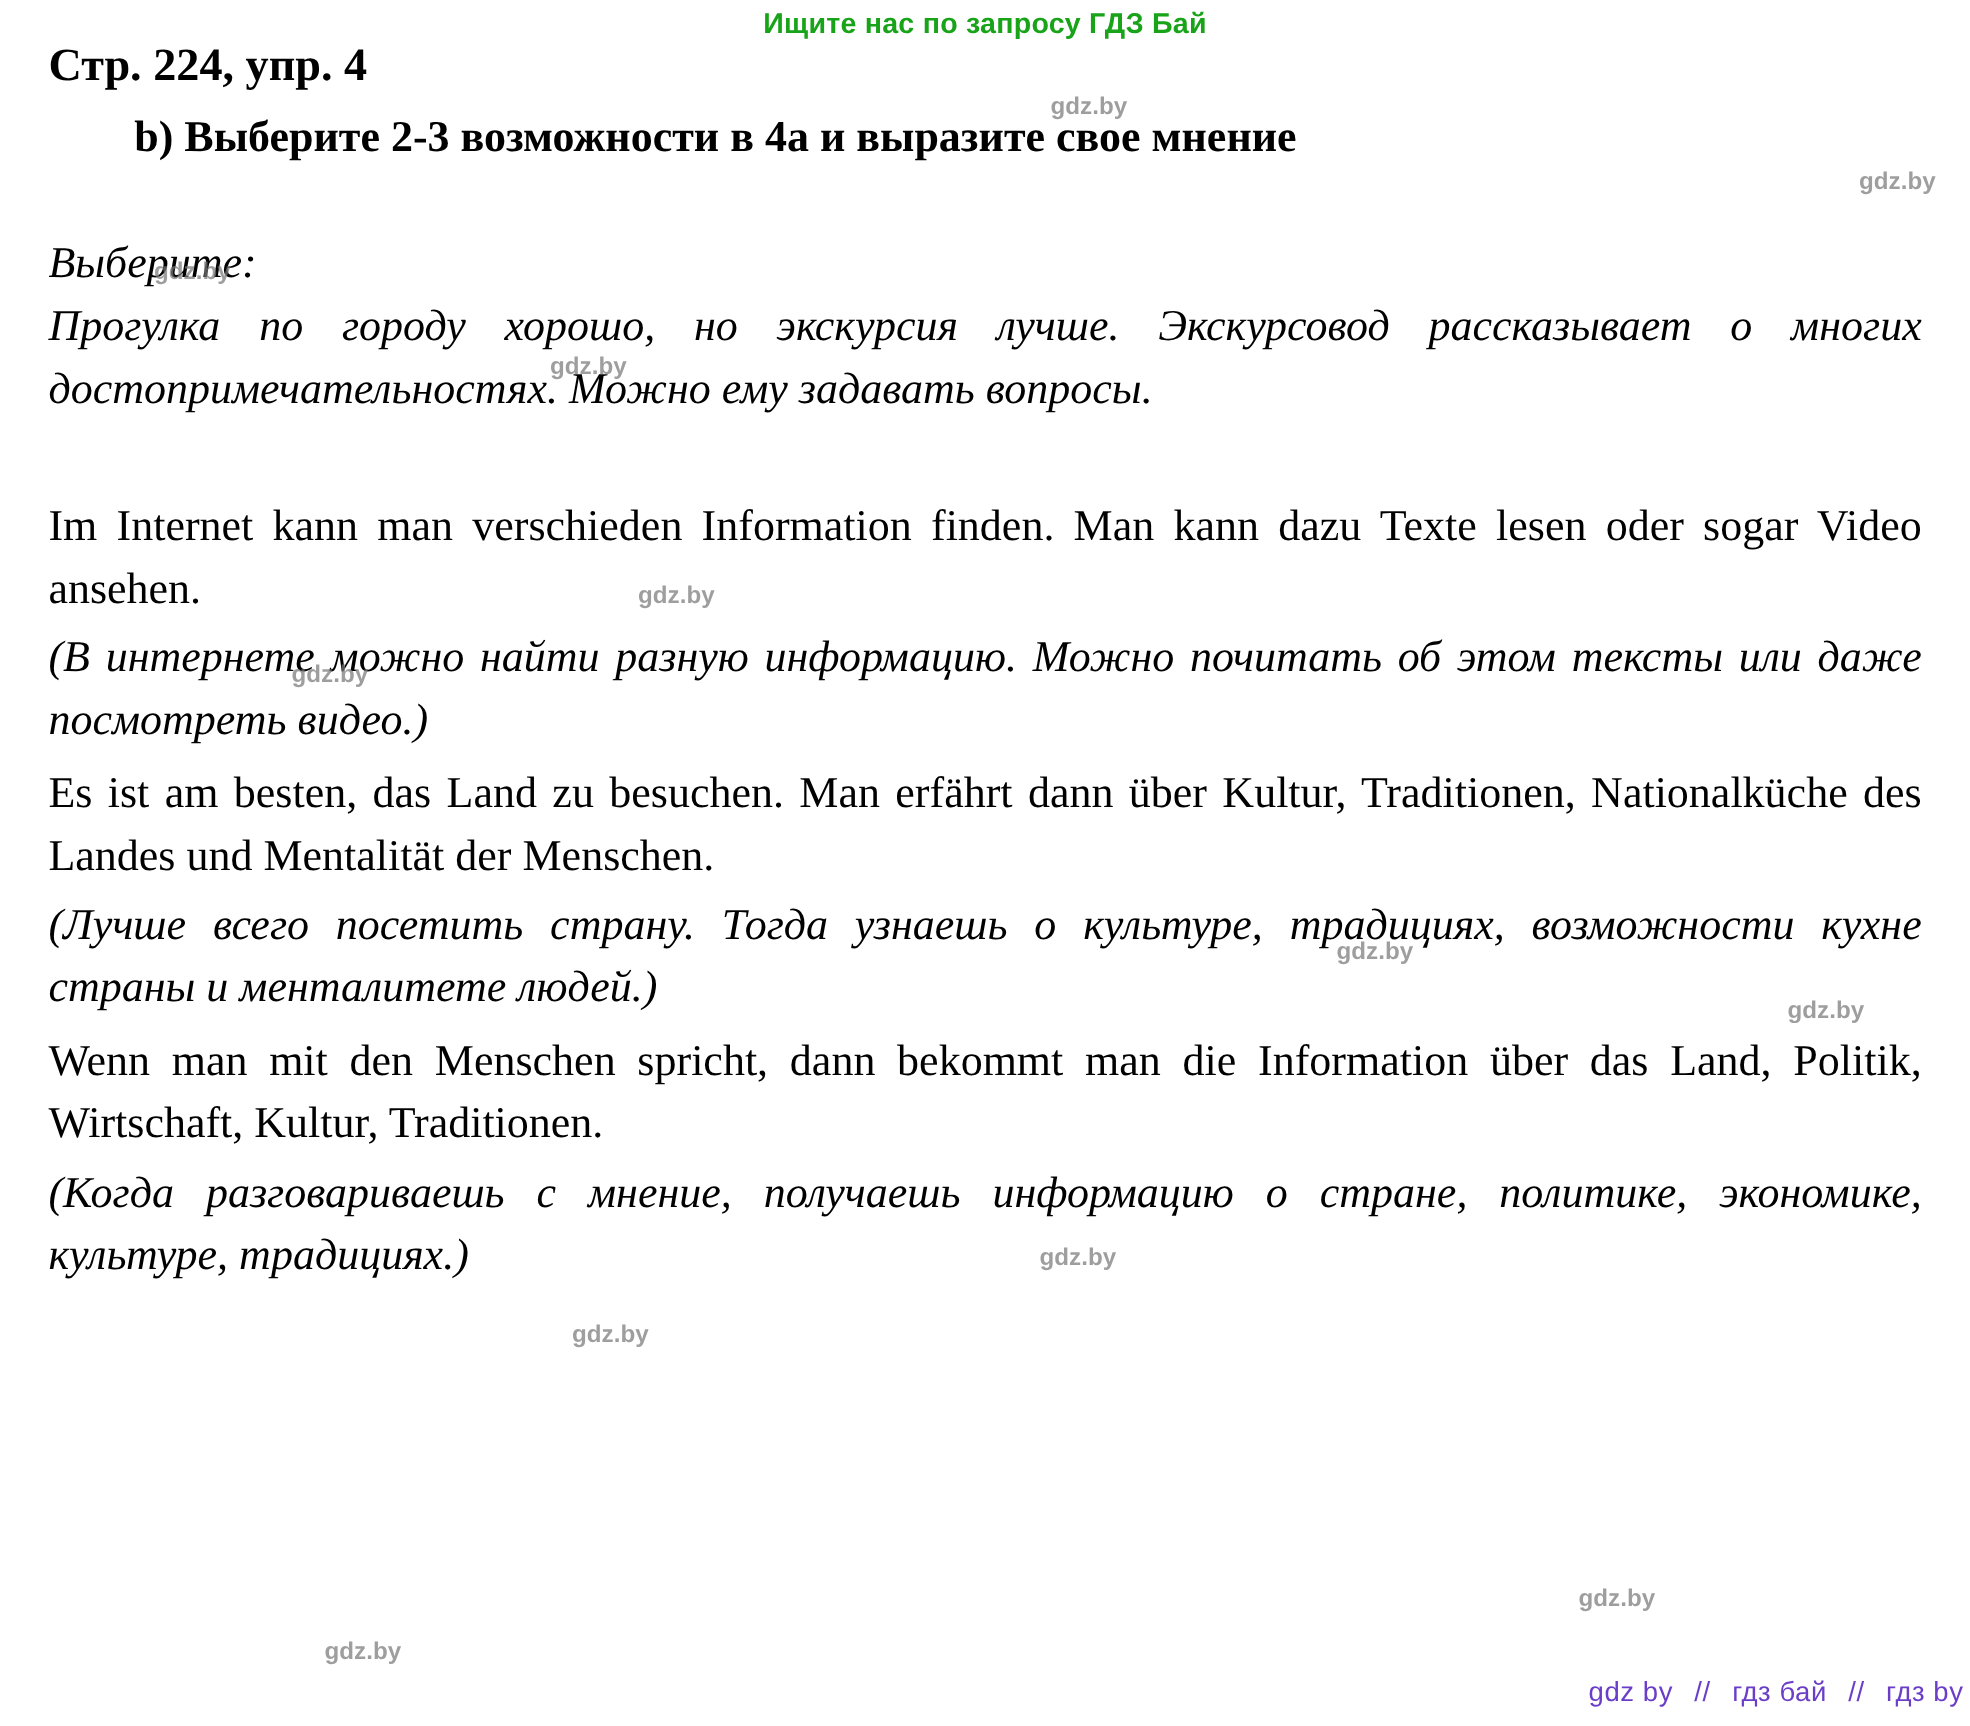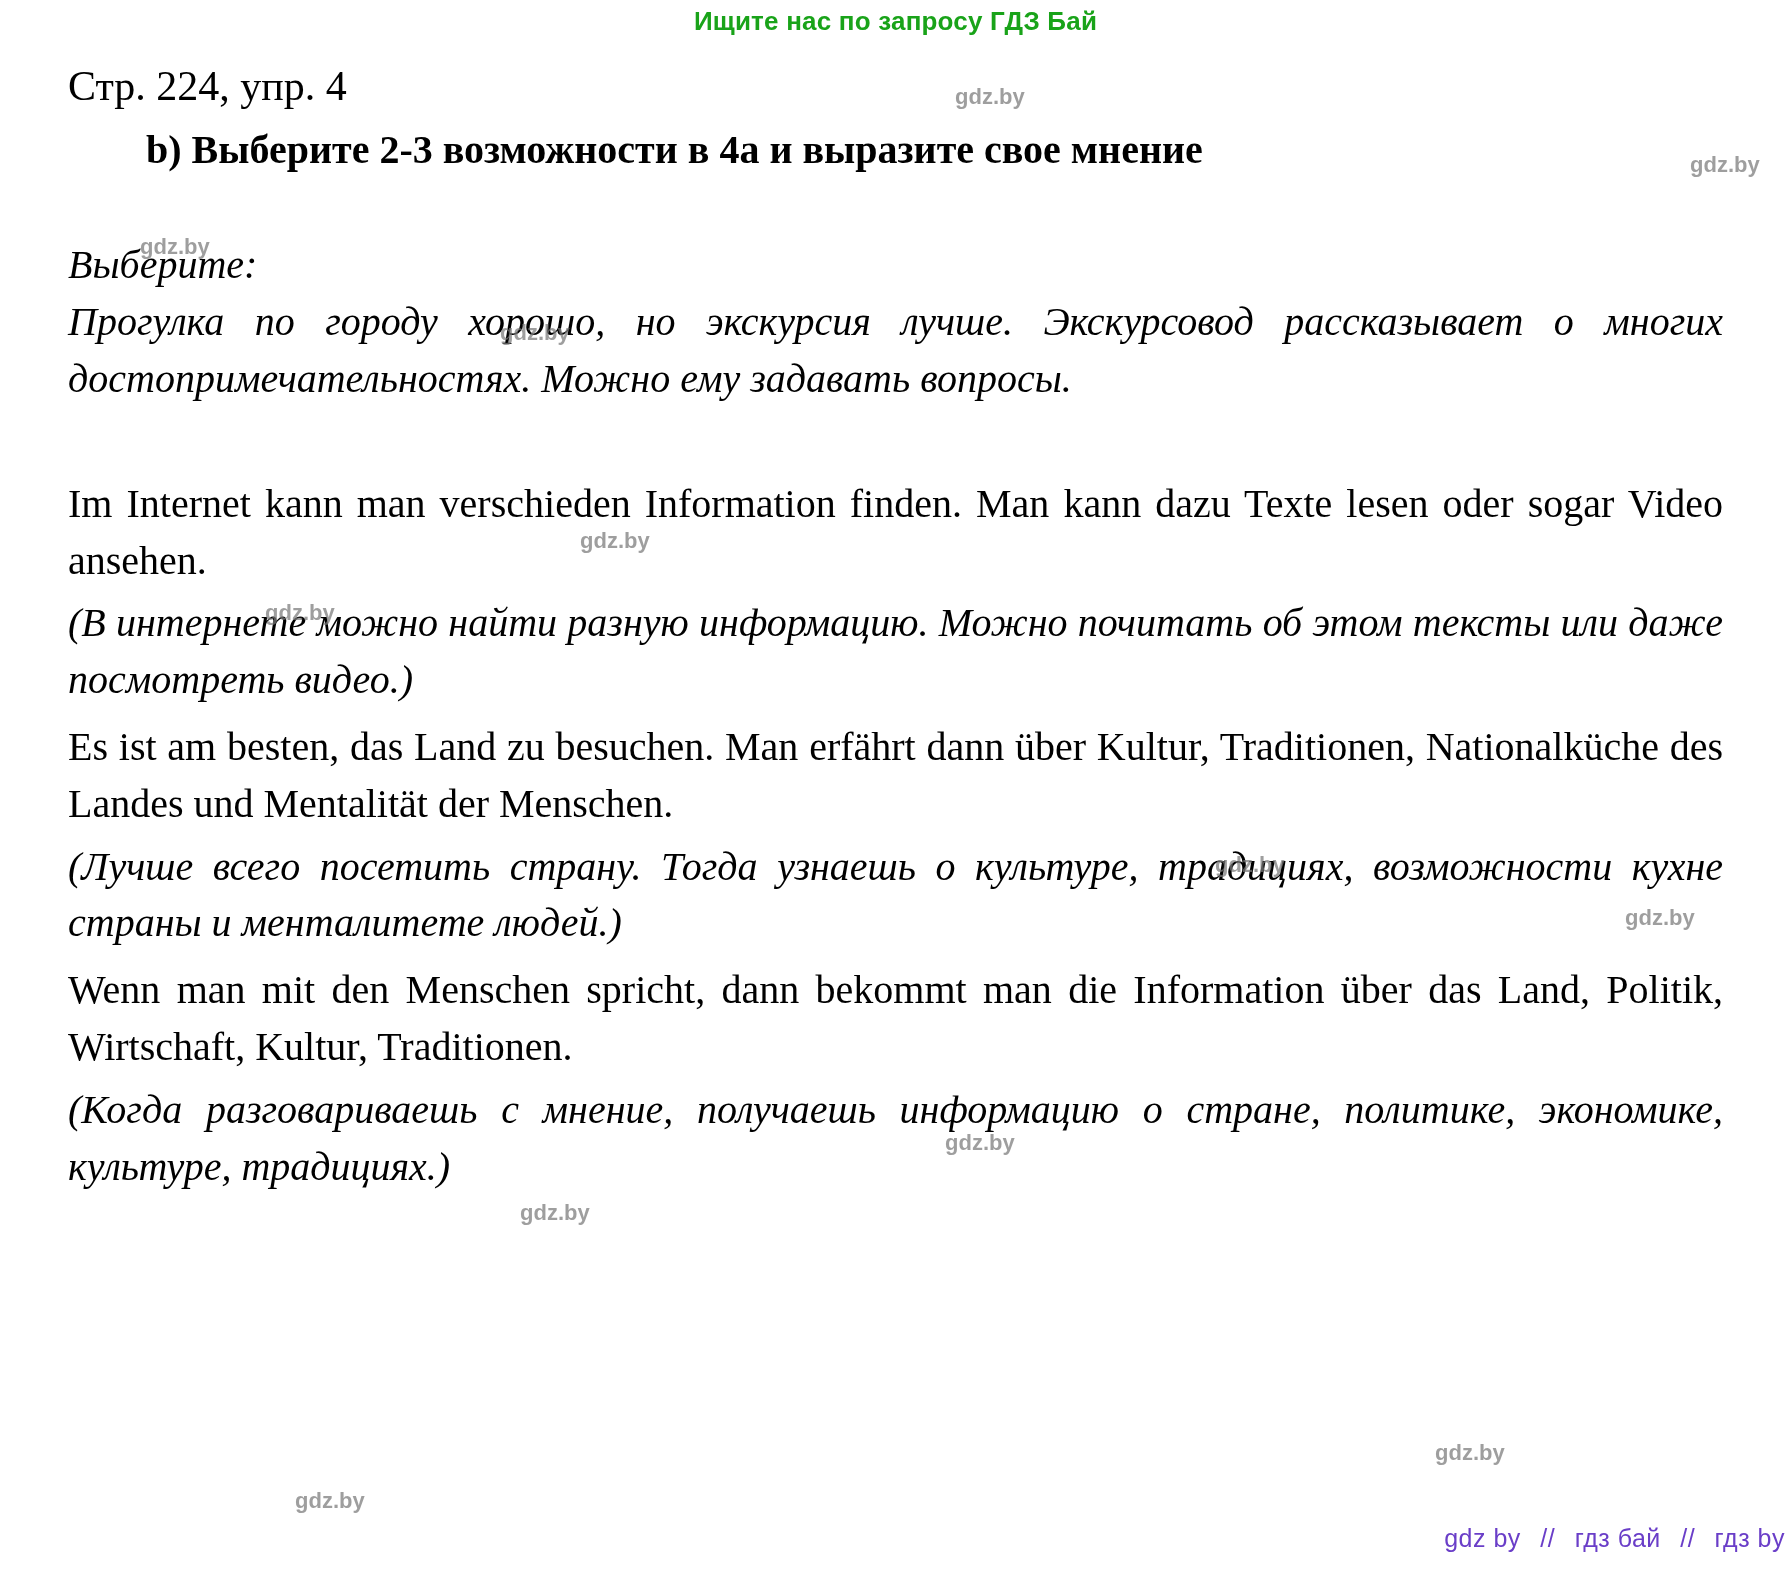--- a/index.html
+++ b/index.html
@@ -13,35 +13,34 @@
     position: relative;
     font-family: "Liberation Serif", serif;
     color: #000000;
     overflow: hidden;
   }
   .page {
     position: relative;
     width: 1791px;
     height: 1569px;
     box-sizing: border-box;
-    padding: 0 68px;
+    padding: 0 44px;
   }
   .top-banner {
     text-align: center;
     color: #19a319;
     font-family: "Liberation Sans", sans-serif;
     font-weight: bold;
     font-size: 26px;
     padding-top: 6px;
     letter-spacing: 0.2px;
   }
   .header-line {
-    margin-top: 26px;
     font-size: 42px;
-    font-weight: normal;
+    font-weight: bold;
     line-height: 1.1;
   }
   .subheader-line {
     margin-top: 18px;
     padding-left: 78px;
     font-size: 40px;
     font-weight: bold;
     line-height: 1.15;
     position: relative;
   }

